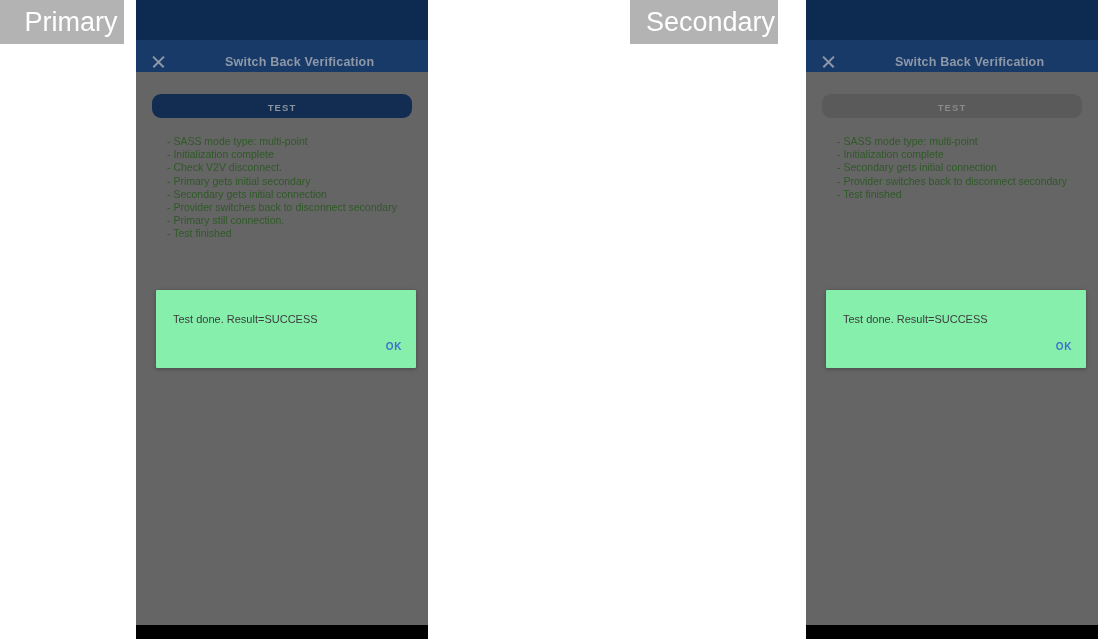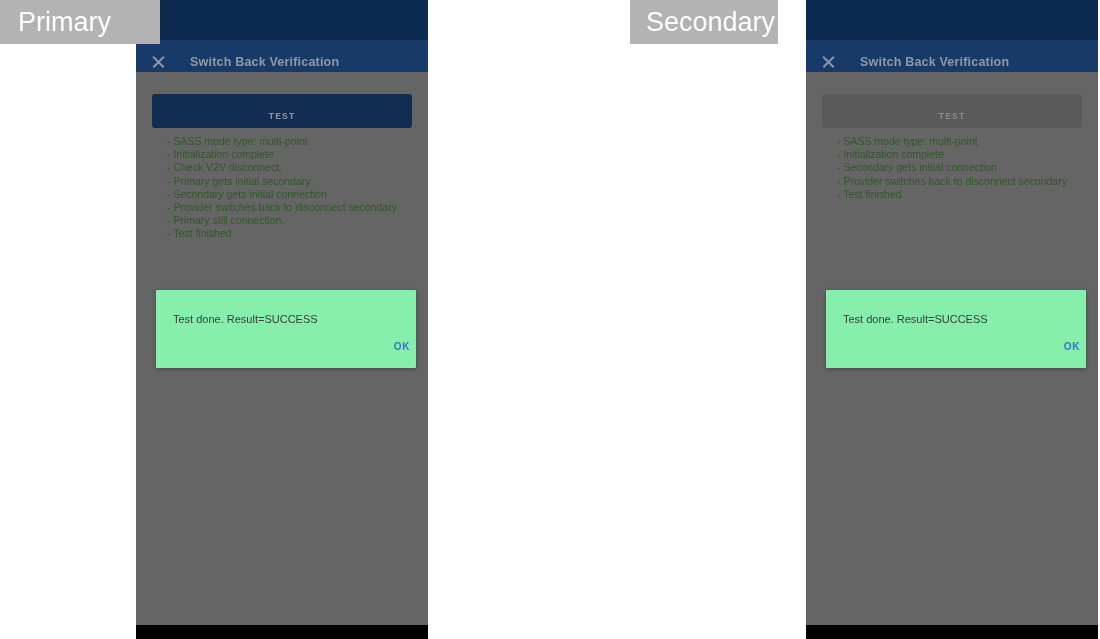--- a/index.html
+++ b/index.html
@@ -36,20 +36,21 @@
   
   .toolbar {
     position: absolute;
     top: 40px; left: 0; right: 0;
     height: 43px;
     background: #173a69;
     display: flex;
     align-items: center;
     box-sizing: border-box;
     padding-left: 14px;
+    gap: 35px;
   }
   .toolbar-close {
     width: 18px;
     height: 18px;
     position: relative;
     flex: 0 0 auto;
     cursor: pointer;
   }
   .toolbar-close::before,
   .toolbar-close::after {
@@ -80,27 +81,27 @@
     background: #656565;
   }
 
   .test-button {
     position: absolute;
     top: 22px;
     left: 16px;
     right: 16px;
     height: 24px;
     border: none;
-    border-radius: 3px;
-    font-family: Liberation Mono, monospace;
+    border-radius: 9px;
+    font-family: Liberation Sans, sans-serif;
     font-size: 9.5px;
     font-weight: bold;
     letter-spacing: 1.1px;
     cursor: pointer;
-    padding: 17px;
+    padding: 8px;
   }
   .test-button.enabled  { background: #132c52; color: #8d94a0; }
   .test-button.disabled { background: #5a5a5a; color: #8a8a8a; cursor: default; }
 
   .log {
     position: absolute;
     top: 63px;
     left: 31px;
     right: 10px;
   }
@@ -127,21 +128,21 @@
   }
   .dialog-message {
     padding: 22px 22px 6px 17px;
     font-size: 11px;
     color: #3c3c3c;
     line-height: 15px;
   }
   .dialog-actions {
     display: flex;
     justify-content: flex-end;
-    padding: 6px 4px 14px 16px;
+    padding: 6px 12px 14px 16px;
   }
   .dialog-ok {
     background: none;
     border: none;
     font-family: "Liberation Sans", sans-serif;
     font-size: 10px;
     font-weight: bold;
     letter-spacing: 0.6px;
     color: #3d6fd0;
     cursor: pointer;
@@ -159,21 +160,21 @@
   
   .caption-badge {
     position: absolute;
     top: 0;
     height: 44px;
     background: #b3b3b3;
     display: flex;
     align-items: center;
     box-sizing: border-box;
   }
-  #caption-primary   { left: 0px;   width: 160px; padding-left: 18px; }
+  #caption-primary   { left: 0px;   width: 124px; padding-left: 18px; justify-content: center; }
   #caption-secondary { left: 630px; width: 148px; padding-left: 16px; }
   .caption-text {
     color: #ffffff;
     font-size: 27px;
     line-height: 30px;
     font-weight: normal;
     white-space: nowrap;
   }
 </style>
 </head>

